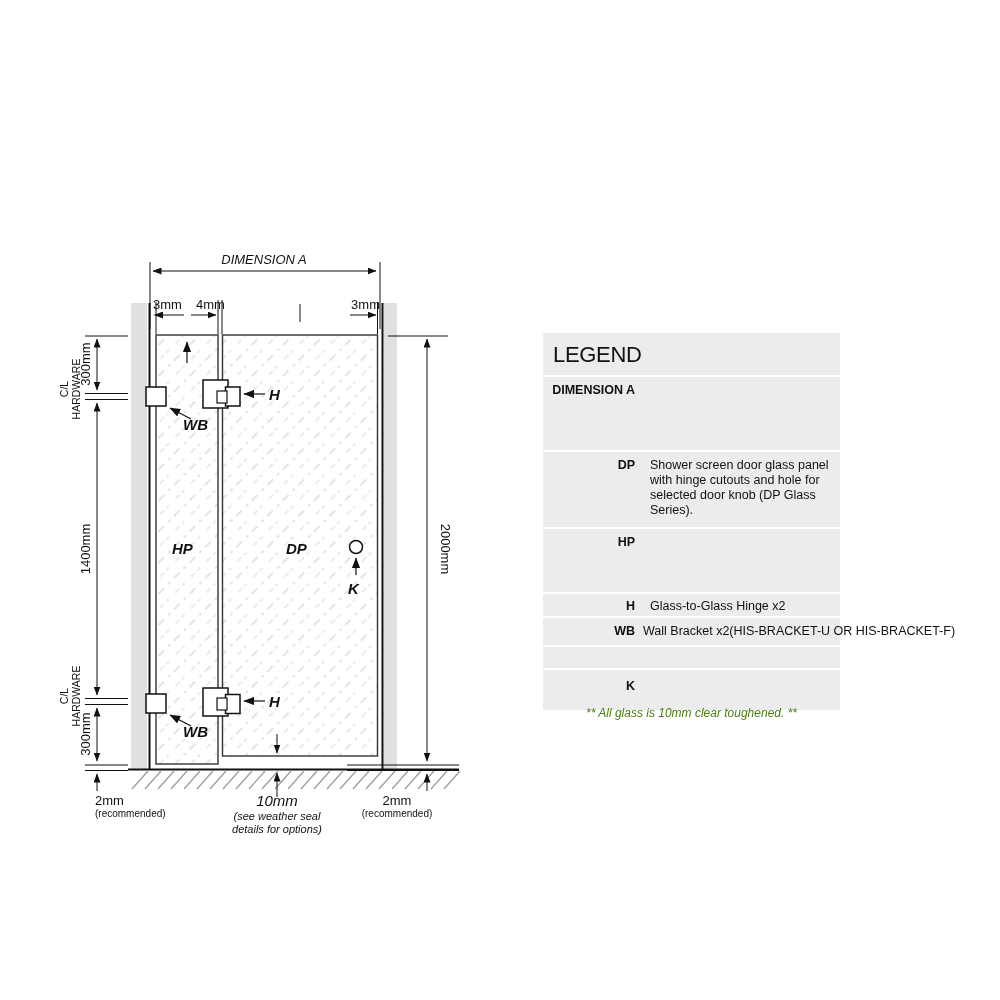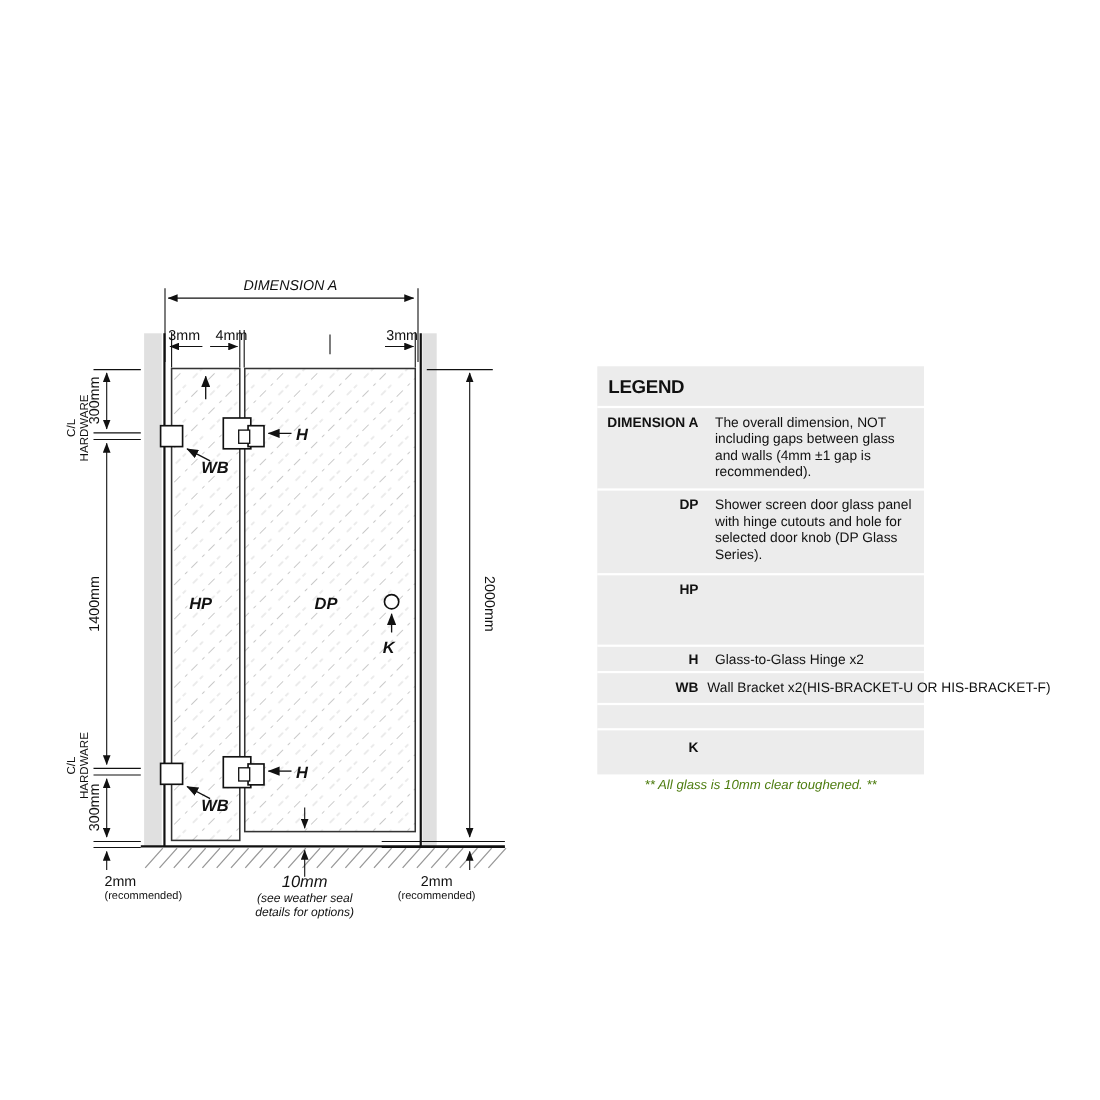--- a/index.html
+++ b/index.html
@@ -3,21 +3,21 @@
 <meta charset="utf-8">
 <style>
   html,body{margin:0;padding:0;background:#fff;}
   .page{position:relative;width:1000px;height:1000px;background:#fff;overflow:hidden;
         font-family:"Liberation Sans",sans-serif;color:#111;}
   .title{position:absolute;left:60px;top:183px;margin:0;font-size:30px;font-weight:bold;
          letter-spacing:-0.5px;color:#111;white-space:nowrap;}
   .drawing{position:absolute;left:55px;top:240px;width:420px;height:610px;}
   
   .legend{position:absolute;left:543px;top:333px;width:297px;background:#ececec;font-size:12.5px;}
-  .legend-title{padding:9px 0 7px 10px;font-size:17px;font-weight:bold;letter-spacing:-0.3px;}
+  .legend-title{padding:9px 0 7px 10px;font-size:22px;font-weight:normal;letter-spacing:-0.3px;}
   .legend-row{display:flex;border-top:2px solid #fff;}
   .legend-row .term{width:92px;text-align:right;font-weight:bold;flex:none;padding-top:6px;}
   .legend-row .desc{width:186px;margin-left:15px;line-height:15px;padding-top:6px;}
   .r-dim{min-height:73px;} .r-dp{min-height:75px;} .r-hp{min-height:63px;}
   .r-h{min-height:22px;} .r-h .term,.r-h .desc{padding-top:5px;}
   .r-wb{min-height:27px;}
   .r-wb .desc{white-space:nowrap;overflow:visible;width:auto;margin-left:8px;}
   .r-empty{min-height:21px;}
   .r-k{min-height:40px;} .r-k .term,.r-k .desc{padding-top:9px;}
   .legend-foot{position:absolute;left:543px;top:706px;width:297px;text-align:center;
@@ -171,21 +171,20 @@
     <text class="smalli" x="277" y="820" text-anchor="middle">(see weather seal</text>
     <text class="smalli" x="277" y="833" text-anchor="middle">details for options)</text>
     <text class="dim" x="397" y="805" text-anchor="middle" font-size="14">2mm</text>
     <text class="small" x="397" y="817" text-anchor="middle">(recommended)</text>
   </svg>
 
   <div class="legend">
     <div class="legend-title">LEGEND</div>
     <div class="legend-row r-dim">
       <div class="term">DIMENSION A</div>
-      <div class="desc">The overall dimension, NOT including gaps between glass and walls (4mm ±1 gap is recommended).</div>
     </div>
     <div class="legend-row r-dp">
       <div class="term">DP</div>
       <div class="desc">Shower screen door glass panel with hinge cutouts and hole for selected door knob (DP Glass Series).</div>
     </div>
     <div class="legend-row r-hp">
       <div class="term">HP</div>
     </div>
     <div class="legend-row r-h">
       <div class="term">H</div>

